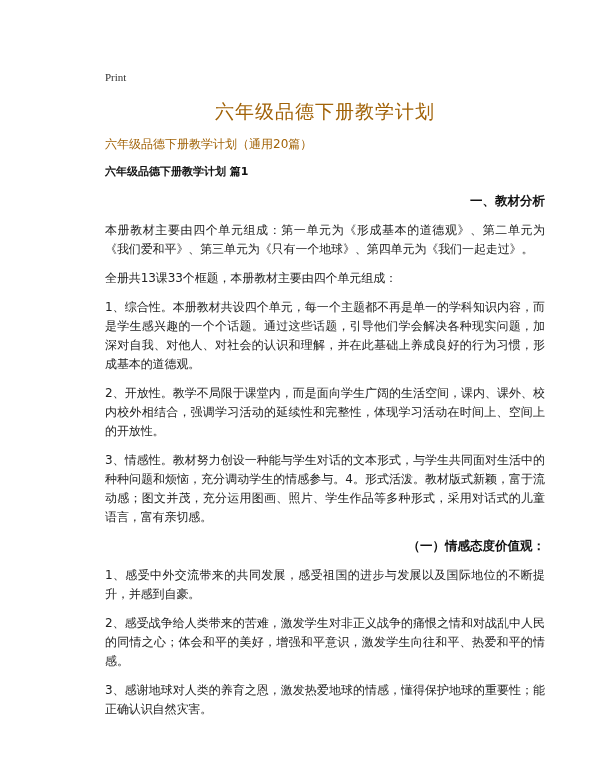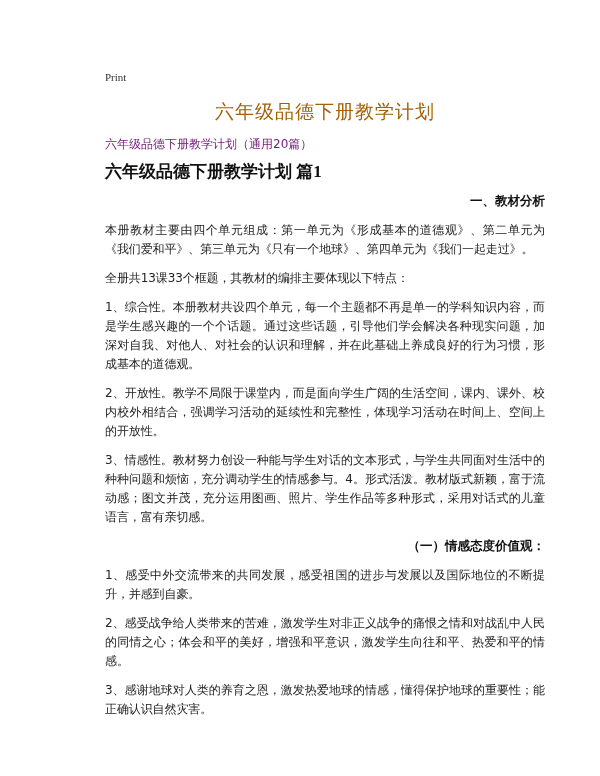--- a/index.html
+++ b/index.html
@@ -35,29 +35,28 @@
     font-weight: normal;
     color: #a16207;
     margin: 0 0 11px 0;
     line-height: 26px;
     letter-spacing: 1px;
   }
   .subtitle {
     font-size: 12px;
     line-height: 18px;
     margin: 0 0 10px 0;
-    color: #701a75;
+    color: #a16207;
   }
   .h-article {
-    font-size: 17px;
+    font-size: 11px;
     font-weight: bold;
     line-height: 18px;
     margin: 0 0 11px 0;
     color: #111;
-    font-family: Liberation Serif, serif;
   }
   .h-section {
     font-size: 12.5px;
     font-weight: bold;
     line-height: 18px;
     margin: 0 0 11px 0;
     color: #111;
     text-align: right;
   }
   .para {
@@ -77,21 +76,21 @@
 
   <h1 class="doc-title">六年级品德下册教学计划</h1>
 
   <p class="subtitle">六年级品德下册教学计划（通用20篇）</p>
 
   <h2 class="h-article">六年级品德下册教学计划 篇1</h2>
 
   <section>
     <h3 class="h-section">一、教材分析</h3>
     <p class="para">本册教材主要由四个单元组成：第一单元为《形成基本的道德观》、第二单元为《我们爱和平》、第三单元为《只有一个地球》、第四单元为《我们一起走过》。</p>
-    <p class="para">全册共13课33个框题，其教材的编排主要体现以下特点：</p>
+    <p class="para">全册共13课33个框题，本册教材主要由四个单元组成：</p>
     <p class="para">1、综合性。本册教材共设四个单元，每一个主题都不再是单一的学科知识内容，而是学生感兴趣的一个个话题。通过这些话题，引导他们学会解决各种现实问题，加深对自我、对他人、对社会的认识和理解，并在此基础上养成良好的行为习惯，形成基本的道德观。</p>
     <p class="para">2、开放性。教学不局限于课堂内，而是面向学生广阔的生活空间，课内、课外、校内校外相结合，强调学习活动的延续性和完整性，体现学习活动在时间上、空间上的开放性。</p>
     <p class="para">3、情感性。教材努力创设一种能与学生对话的文本形式，与学生共同面对生活中的种种问题和烦恼，充分调动学生的情感参与。4。形式活泼。教材版式新颖，富于流动感；图文并茂，充分运用图画、照片、学生作品等多种形式，采用对话式的儿童语言，富有亲切感。</p>
   </section>
 
   <section>
     <h4 class="h-section">（一）情感态度价值观：</h4>
     <p class="para">1、感受中外交流带来的共同发展，感受祖国的进步与发展以及国际地位的不断提升，并感到自豪。</p>
     <p class="para">2、感受战争给人类带来的苦难，激发学生对非正义战争的痛恨之情和对战乱中人民的同情之心；体会和平的美好，增强和平意识，激发学生向往和平、热爱和平的情感。</p>
     <p class="para">3、感谢地球对人类的养育之恩，激发热爱地球的情感，懂得保护地球的重要性；能正确认识自然灾害。</p>

